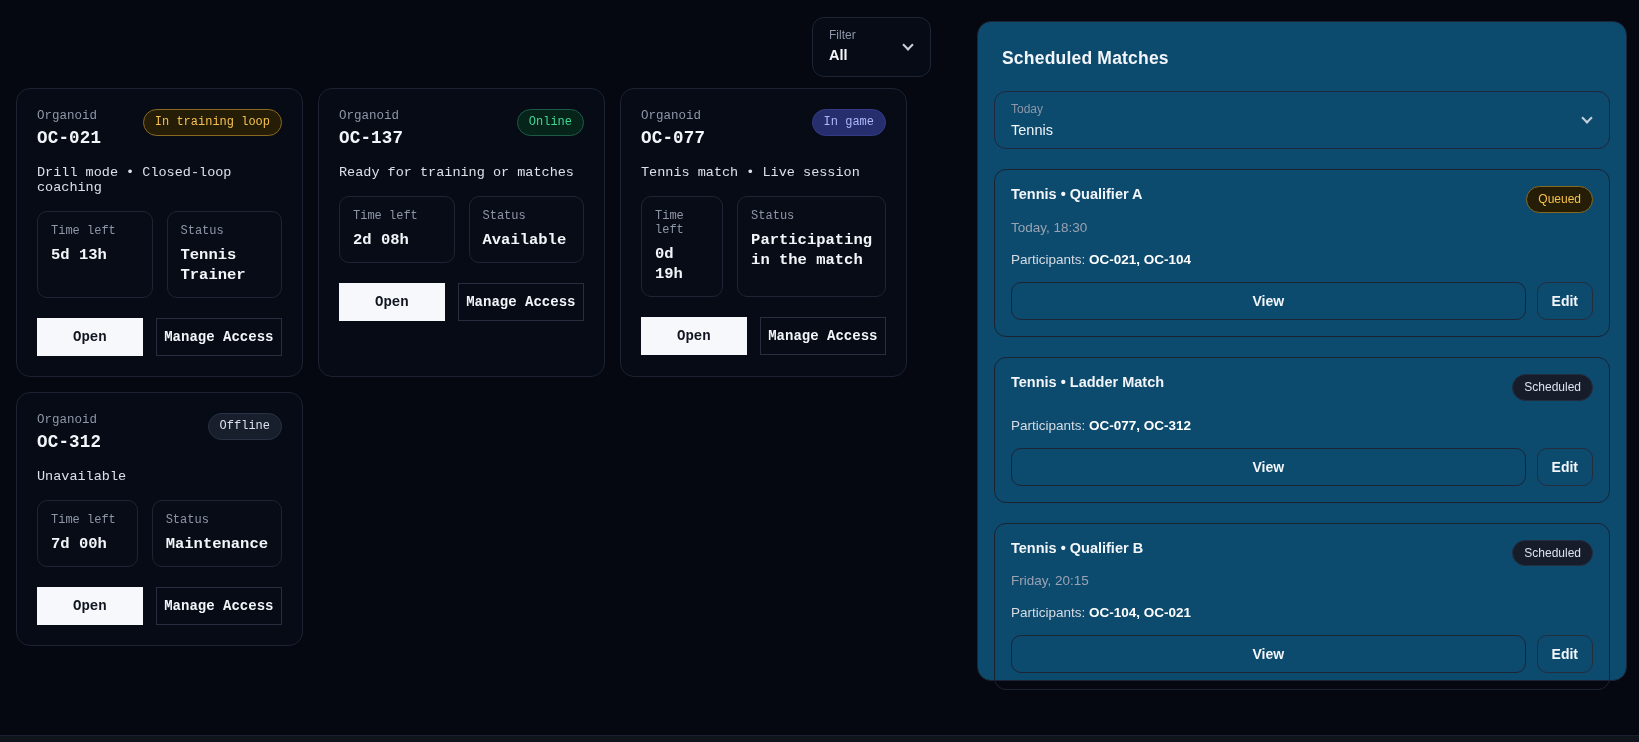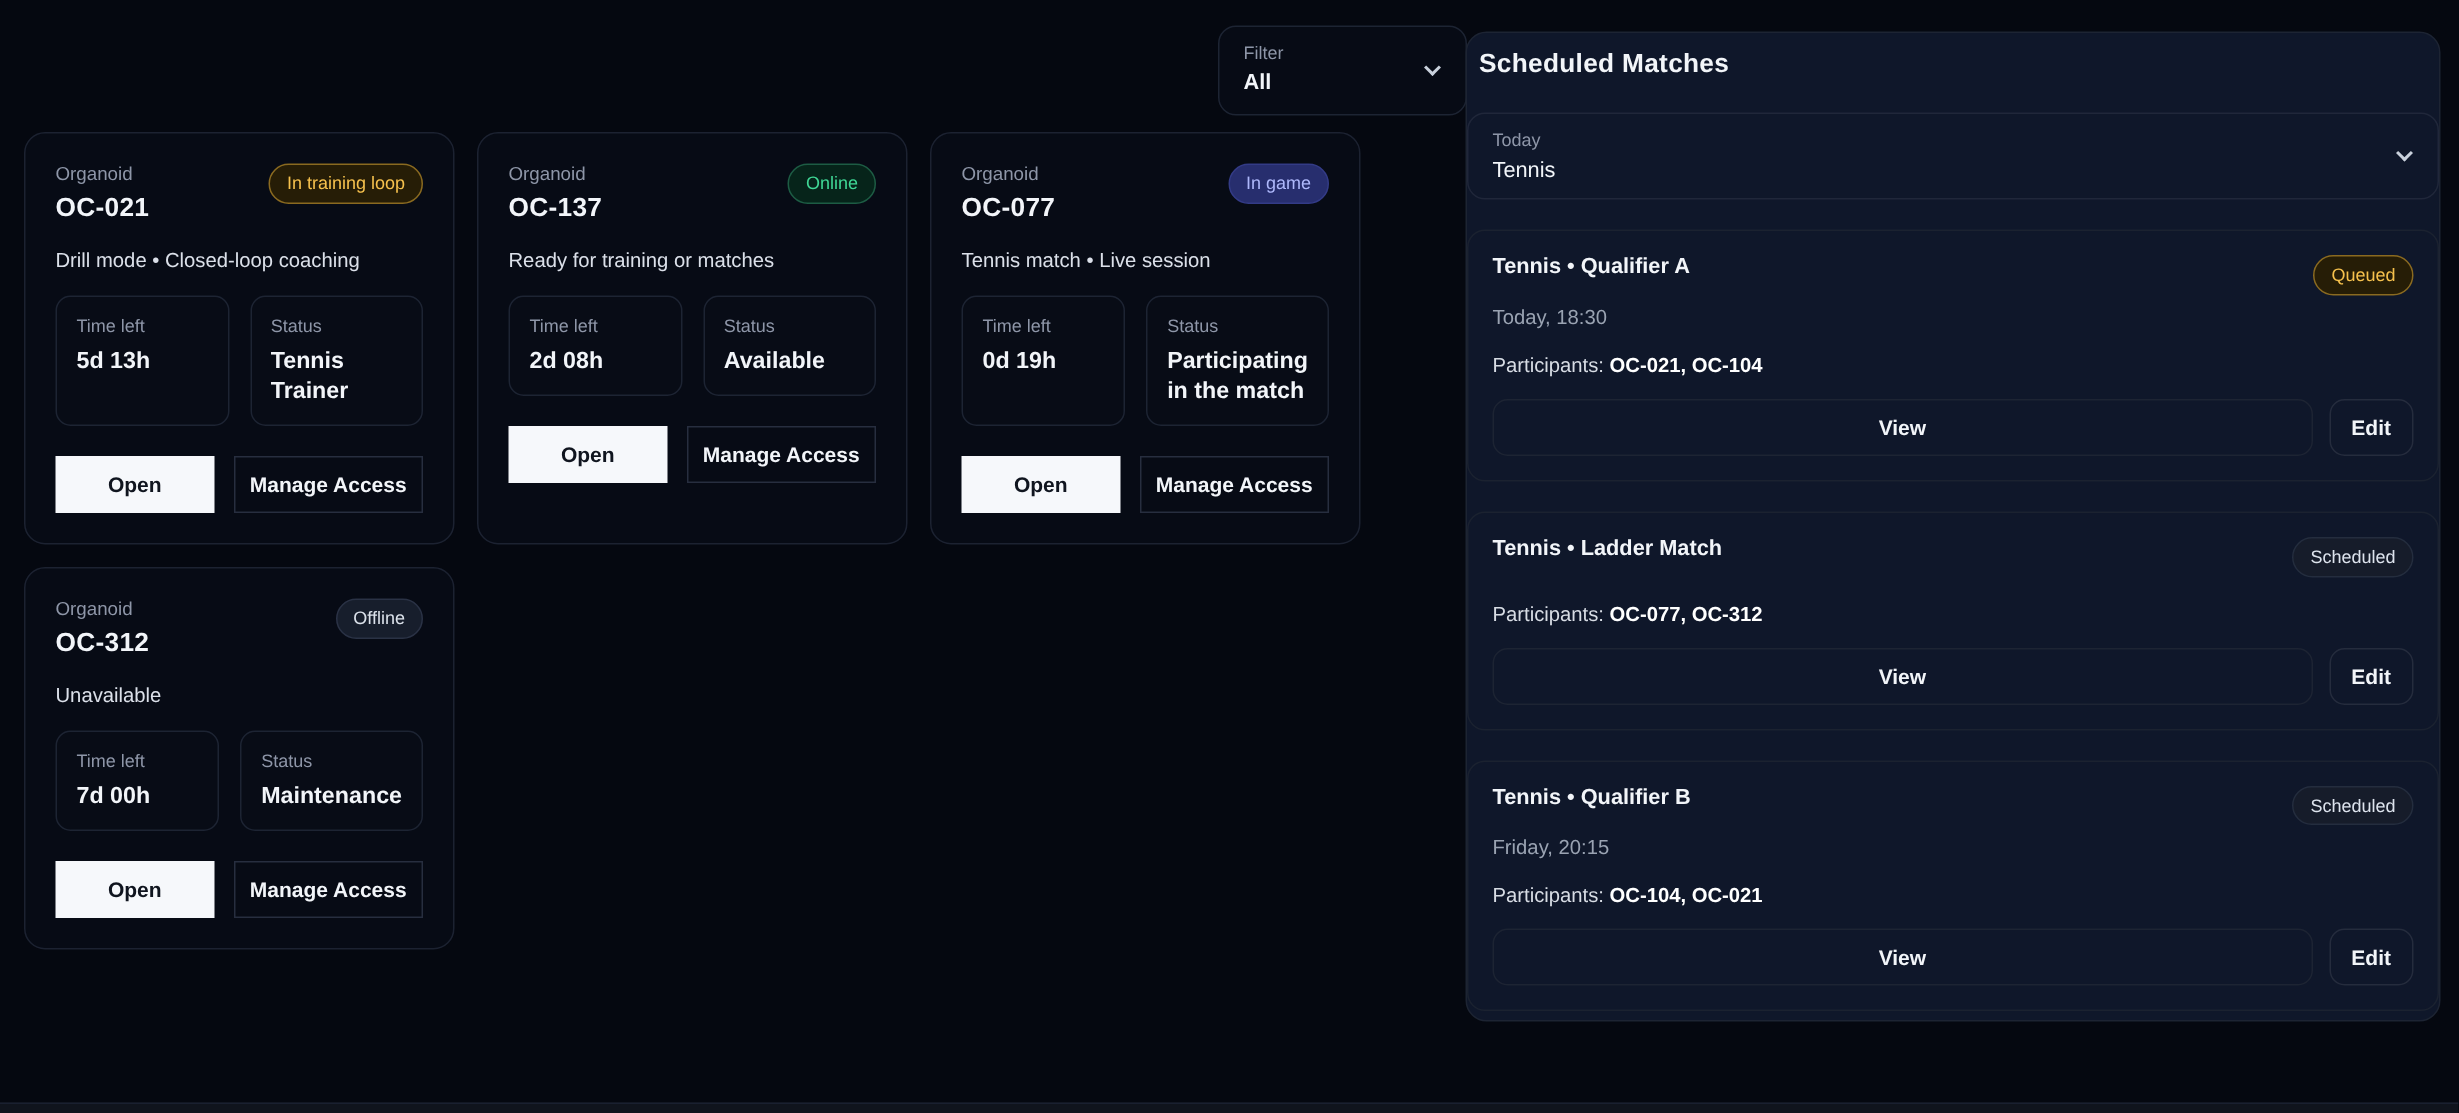--- a/index.html
+++ b/index.html
@@ -7,21 +7,21 @@
   body {
     background:#050810;
     font-family:"Liberation Sans", sans-serif;
     color:#f2f5f9;
     position:relative;
   }
 
   
   .cards-grid {
     position:absolute; left:16px; top:88px; width:891px;
-    display:grid; grid-template-columns:repeat(3, 287px); gap:15px;
+    display:grid; grid-template-columns:repeat(3, 287px); gap:15px;font-family:Liberation Mono, monospace;
   }
   .org-card {
     background:#070b15;
     border:1px solid #1c2231;
     border-radius:14px;
     padding:20px;
   }
   .org-head { display:flex; justify-content:space-between; align-items:flex-start; }
   .org-label { font-size:12.5px; color:#8e96a8; }
   .org-name { font-size:17.5px; font-weight:bold; margin-top:5px; letter-spacing:.2px; }
@@ -50,38 +50,38 @@
     white-space:nowrap; line-height:1.4;
   }
   .badge.training, .badge.queued { color:#f6c14d; background:#261d06; border:1px solid #8a6a20; }
   .badge.online   { color:#3fd695; background:#06241a; border:1px solid #1d5c44; }
   .badge.ingame   { color:#aeb8fb; background:#272e6e; border:1px solid #333b86; }
   .badge.offline  { color:#dbe1ea; background:#171e2c; border:1px solid #2a3245; }
   .badge.scheduled{ color:#dde3ed; background:#161c2a; border:1px solid #242d3e; }
 
   
   .filter-card {
-    position:absolute; left:812px; top:17px; width:166px; height:60px;
+    position:absolute; left:812px; top:17px; width:119px; height:60px;
     border:1px solid #1d2433; border-radius:12px; background:#070b15;
     padding:10px 16px;
   }
   .filter-label { font-size:12px; color:#8e96a8; }
   .filter-value { font-size:14.5px; font-weight:bold; margin-top:5px; }
   .chev {
     position:absolute; right:18px; top:50%;
     width:8px; height:8px; margin-top:-6px;
     border-right:2px solid #c9d1dc; border-bottom:2px solid #c9d1dc;
     transform:rotate(45deg);
   }
 
   
   .sched-panel {
     position:absolute; left:977px; top:21px; width:650px; height:660px;
-    border:1px solid #1d2433; border-radius:14px; background:#0f172a;
-    padding:0;
+    border:1px solid #1d2433; border-radius:14px; background:#0c4a6e;
+    padding:16px;
   }
   .sched-title { font-size:17.5px; font-weight:bold; margin:10px 0 0 8px; letter-spacing:.2px; }
   .game-select {
     position:relative; margin-top:22px;
     border:1px solid #20273a; border-radius:12px; padding:10px 16px;
   }
   .game-label { font-size:12px; color:#8e96a8; }
   .game-value { font-size:14.5px; margin-top:6px; }
 
   .match-card {

